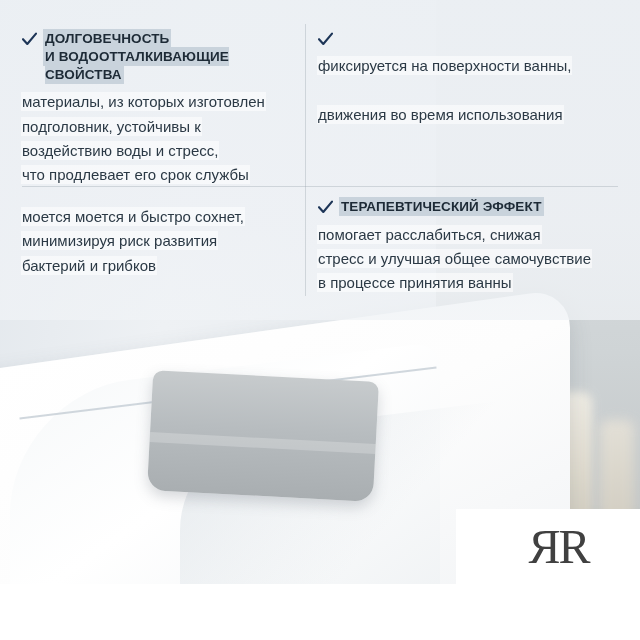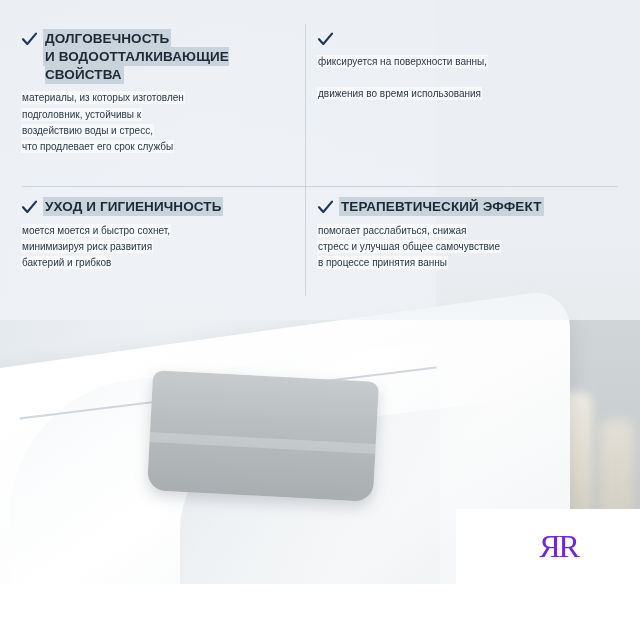--- a/index.html
+++ b/index.html
@@ -182,44 +182,44 @@
     letter-spacing: .1px;
     color: #1d2a36;
     text-transform: uppercase;
   }
   .title .hl {
     background: #c9d3dc;
     box-shadow: 0 0 0 2px #c9d3dc;
   }
   .body {
     margin-top: 7px;
-    font-size: 10px;
+    font-size: 15px;
     line-height: 1.62;
     color: #2b3945;
   }
   .body span {
     background: rgba(255,255,255,.55);
     box-shadow: 0 0 0 1px rgba(255,255,255,.55);
   }
 
   
   .logo-box {
     position: absolute;
     right: 0; bottom: 0;
     width: 205px; height: 75px;
     background: #ffffff;
     display: flex;
     align-items: center;
     justify-content: center;
   }
   .logo-mark {
     font-family: "Liberation Serif", serif;
-    font-size: 32px;
+    font-size: 48px;
     letter-spacing: -2px;
-    color: #6d28d9;
+    color: #404040;
   }
 </style>
 </head>
 <body>
 
 <div class="poster">
 
   <div class="photo">
     <div class="wall-left"></div>
     <div class="wall-right"></div>
@@ -268,30 +268,20 @@
         </span>
       </div>
       <div class="body">
         <span>фиксируется на поверхности ванны,</span><br>
         <br>
         <span>движения во время использования</span>
       </div>
     </div>
 
     <div class="card card-c">
-      <div class="head">
-        <span class="check">
-          <svg width="15" height="15" viewBox="0 0 15 15">
-              <path d="M1 7.2 L5.3 12 L14 1.6" fill="none" stroke="#1d3557" stroke-width="2.1" stroke-linecap="round" stroke-linejoin="round"></path>
-            </svg>
-        </span>
-        <div class="title">
-          <span class="hl">УХОД И ГИГИЕНИЧНОСТЬ</span>
-        </div>
-      </div>
       <div class="body">
         <span>моется моется и быстро сохнет,</span><br>
         <span>минимизируя риск развития</span><br>
         <span>бактерий и грибков</span>
       </div>
     </div>
 
     <div class="card card-d">
       <div class="head">
         <span class="check">

